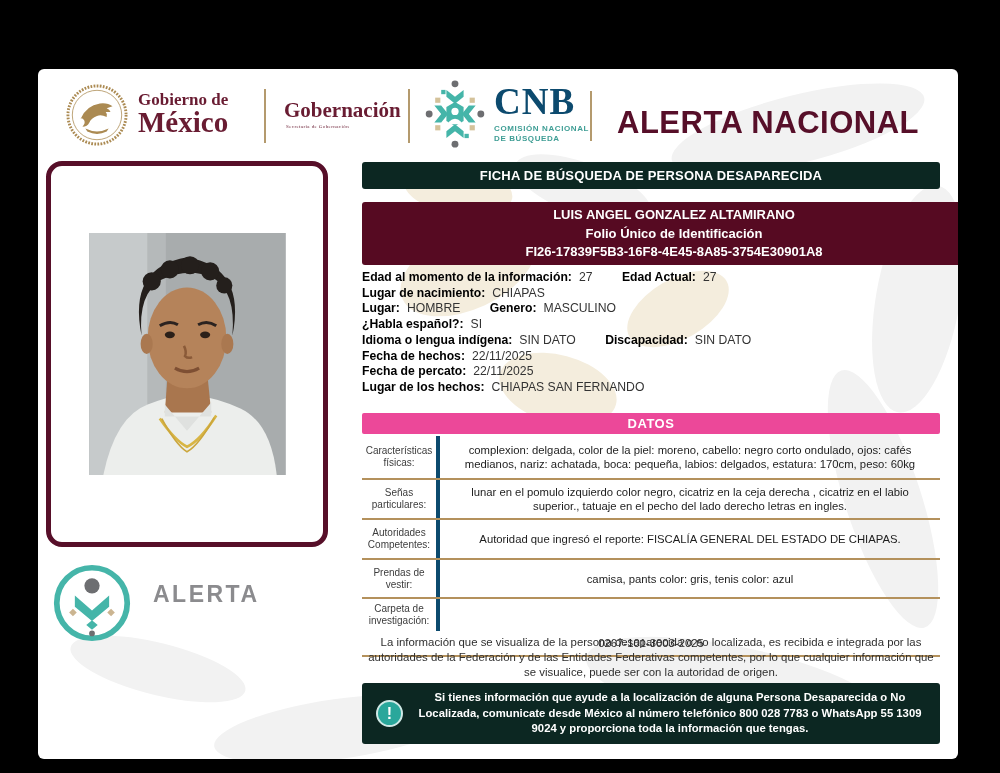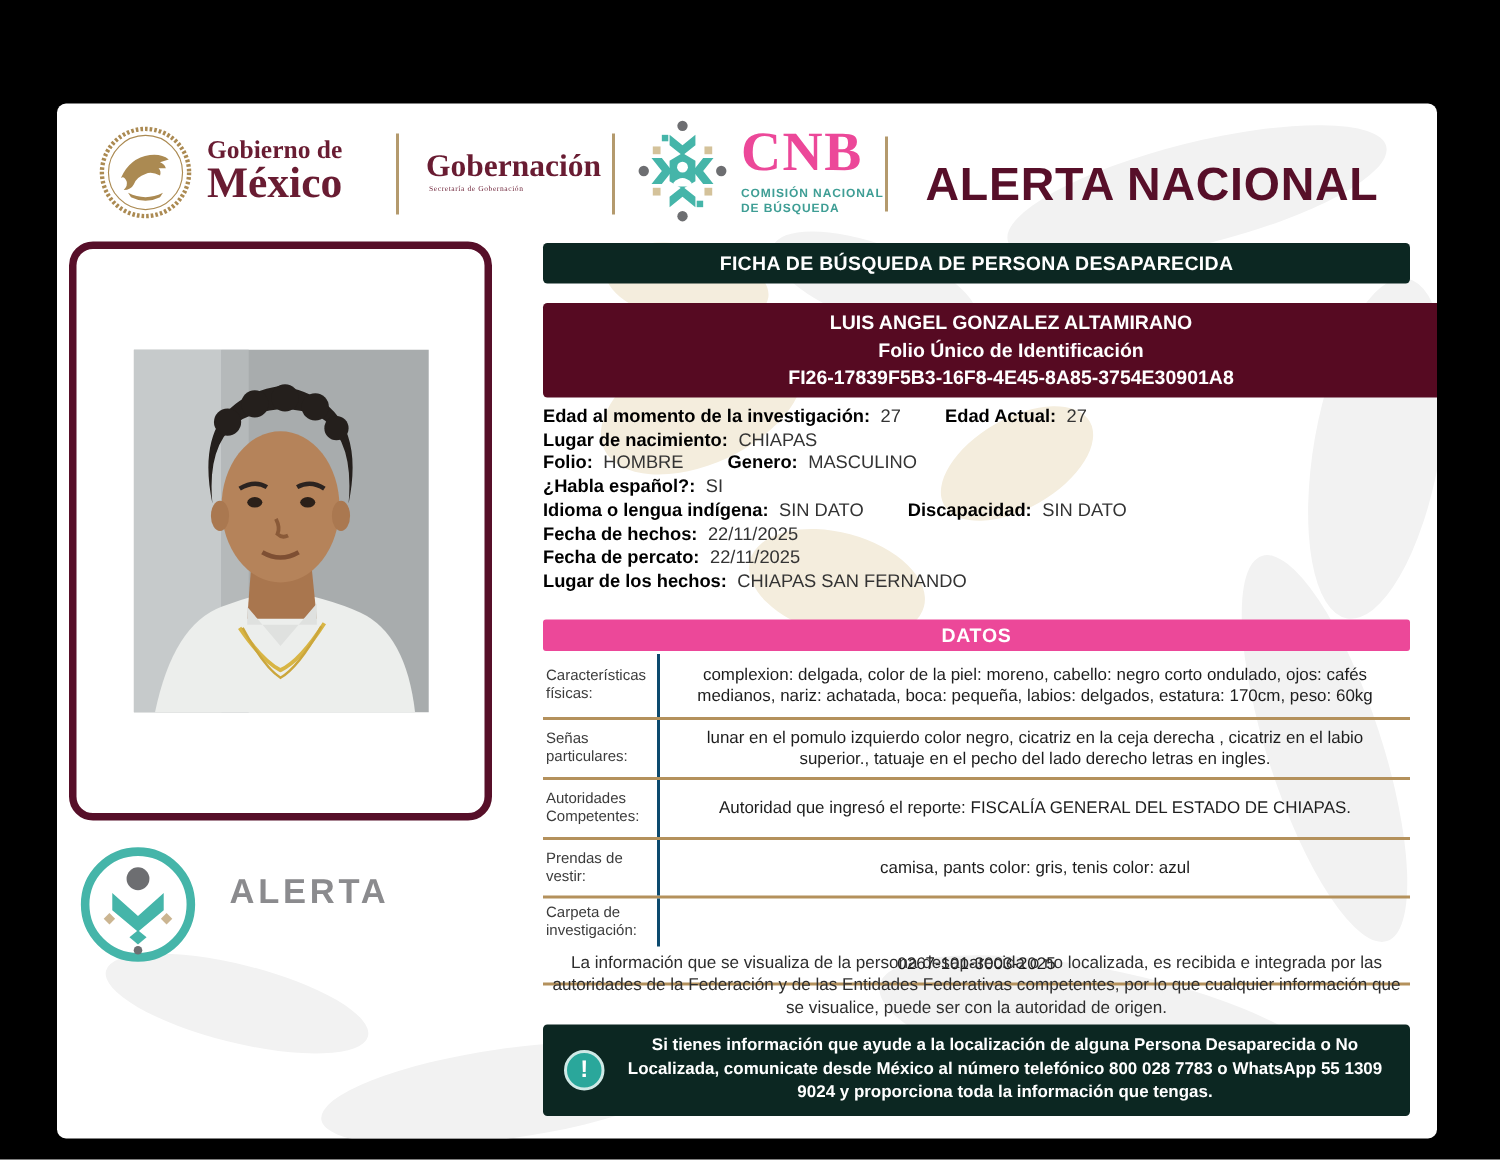--- a/index.html
+++ b/index.html
@@ -17,21 +17,21 @@
 
   
   .gob-text{left:100px;top:22px;color:#691c32;font-family:"Liberation Serif",serif;}
   .gob-line1{font-size:17px;font-weight:600;line-height:18px;}
   .gob-line2{font-size:29px;font-weight:700;line-height:30px;margin-top:-2px;}
   .hdr-divider{width:2px;height:54px;background:#b49a6d;top:20px;}
   .gobernacion{left:246px;top:30px;color:#691c32;font-family:"Liberation Serif",serif;}
   .gobernacion-title{font-size:21px;font-weight:600;line-height:23px;}
   .gobernacion-sub{font-size:5px;letter-spacing:.4px;margin-top:2px;margin-left:2px;}
   .cnb-text{left:456px;top:14px;}
-  .cnb-acronym{font-family:"Liberation Serif",serif;font-size:37px;font-weight:700;color:#ec4899;line-height:38px;letter-spacing:1px;}
+  .cnb-acronym{font-family:"Liberation Serif",serif;font-size:37px;font-weight:700;color:#0c4a6e;line-height:38px;letter-spacing:1px;}
   .cnb-sub{font-size:8px;font-weight:600;color:#3f9e95;letter-spacing:.6px;line-height:9.5px;margin-top:3px;}
   .alert-title{left:550px;top:36px;width:360px;text-align:center;
     font-size:31px;font-weight:800;color:#570f29;letter-spacing:.5px;}
 
   
   .photo-frame{left:8px;top:92px;width:272px;height:376px;border:5px solid #570f29;
     border-radius:16px;background:#fff;display:flex;align-items:center;justify-content:center;}
   .badge{left:14px;top:494px;}
   .badge-text{left:115px;top:512px;font-size:23px;font-weight:800;color:#8b8b8e;
     letter-spacing:2.5px;line-height:27px;}
@@ -46,22 +46,22 @@
   .name-banner div{font-size:13px;line-height:18.5px;}
   .fields{left:324px;top:201px;width:578px;font-size:12.2px;color:#333;}
   .frow{line-height:15.7px;white-space:nowrap;}
   .frow b{color:#000;margin-right:7px;}
   .pair2{margin-left:26px;}
   .datos-bar{left:324px;top:344px;width:578px;height:21px;background:#ec4899;
     color:#fff;font-size:13px;font-weight:bold;text-align:center;line-height:21px;
     letter-spacing:.5px;border-radius:2px;}
   .dtable{left:324px;top:367px;width:578px;}
   .trow{display:flex;border-bottom:2px solid #b4915c;min-height:37px;}
-  .tlabel{width:78px;min-width:78px;border-right:2px solid #0c4a6e;display:flex;
-    align-items:center;justify-content:center;text-align:left;font-size:10px;
+  .tlabel{width:78px;min-width:78px;border-right:4px solid #0c4a6e;display:flex;
+    align-items:center;justify-content:center;text-align:center;font-size:10px;
     color:#3c3c3c;line-height:12px;padding:4px 2px;box-sizing:border-box;}
   .tvalue{flex:1;display:flex;align-items:center;justify-content:center;text-align:center;
     font-size:11.3px;color:#1d1d1d;line-height:14px;padding:5px 10px;box-sizing:border-box;}
   .disclaimer{left:324px;top:566px;width:578px;font-size:11.4px;line-height:15px;
     color:#2e2e2e;text-align:center;}
   .notice-bar{left:324px;top:614px;width:578px;height:61px;background:#0c2722;border-radius:3px;}
   .notice-icon{position:absolute;left:14px;top:17px;width:27px;height:27px;border-radius:50%;
     background:#2aa79b;border:2px solid #cfe9e6;color:#fff;font-weight:bold;text-align:center;
     line-height:23px;font-size:16px;box-sizing:border-box;}
   .notice-text{position:absolute;left:52px;right:14px;top:7px;font-size:11.3px;
@@ -194,28 +194,28 @@
   <div class="abs ficha-banner">FICHA DE BÚSQUEDA DE PERSONA DESAPARECIDA</div>
 
   <div class="abs name-banner">
     <div>LUIS ANGEL GONZALEZ ALTAMIRANO</div>
     <div>Folio Único de Identificación</div>
     <div>FI26-17839F5B3-16F8-4E45-8A85-3754E30901A8</div>
   </div>
 
   <div class="abs fields">
     <div class="frow">
-      <span class="pair"><b>Edad al momento de la investigación:</b><span>27</span></span>
+      <span class="pair"><b>Edad al momento de la información:</b><span>27</span></span>
       <span class="pair pair2"><b>Edad Actual:</b><span>27</span></span>
     </div>
     <div class="frow">
       <span class="pair"><b>Lugar de nacimiento:</b><span>CHIAPAS</span></span>
     </div>
     <div class="frow">
-      <span class="pair"><b>Folio:</b><span>HOMBRE</span></span>
+      <span class="pair"><b>Lugar:</b><span>HOMBRE</span></span>
       <span class="pair pair2"><b>Genero:</b><span>MASCULINO</span></span>
     </div>
     <div class="frow">
       <span class="pair"><b>¿Habla español?:</b><span>SI</span></span>
     </div>
     <div class="frow">
       <span class="pair"><b>Idioma o lengua indígena:</b><span>SIN DATO</span></span>
       <span class="pair pair2"><b>Discapacidad:</b><span>SIN DATO</span></span>
     </div>
     <div class="frow">

